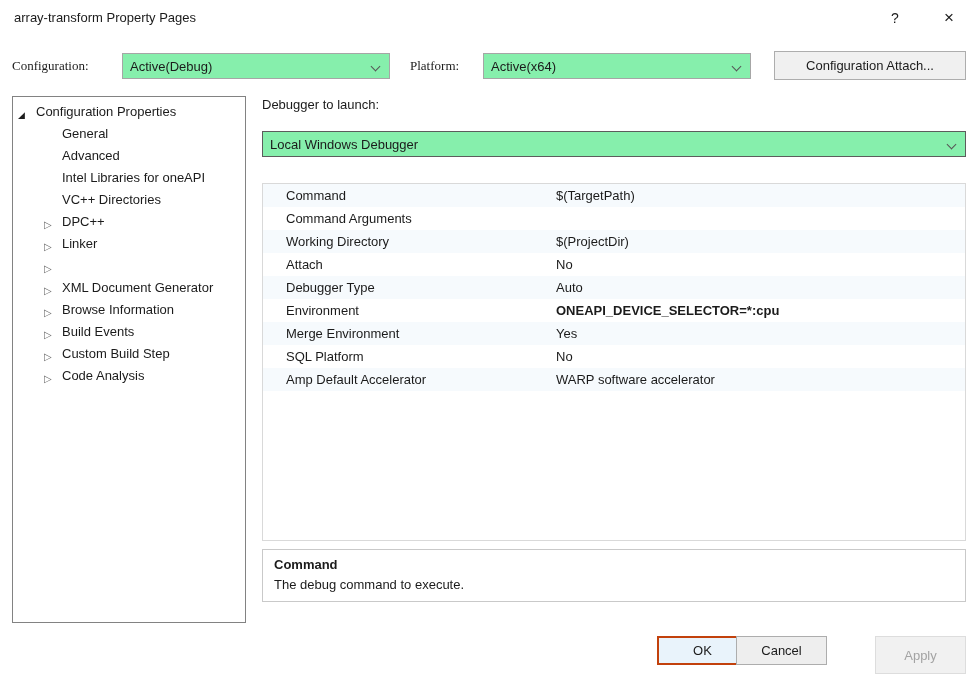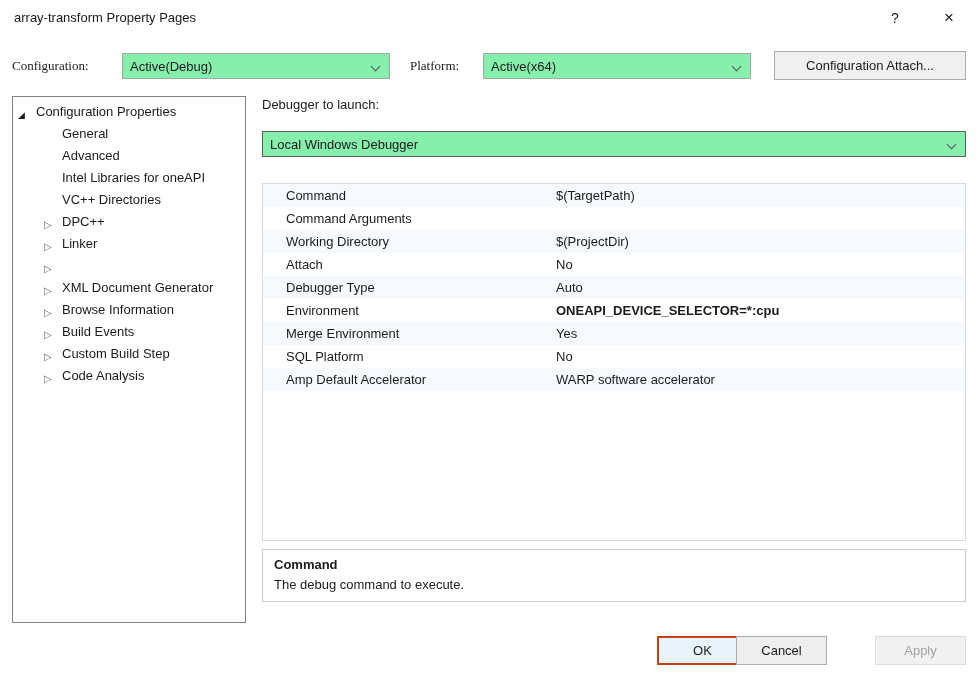--- a/index.html
+++ b/index.html
@@ -31,21 +31,21 @@
                  transform:rotate(-45deg); }
   #combo-config { left:122px; top:53px; width:268px; }
   #combo-platform { left:483px; top:53px; width:268px; }
   #combo-debugger { left:262px; top:131px; width:704px; border-color:#5c5c5c; }
 
   .btn { position:absolute; display:flex; align-items:center; justify-content:center;
          background:#ededed; border:1px solid #adadad; cursor:default; white-space:nowrap; }
   #btn-manager { left:774px; top:51px; width:192px; height:29px; background:#f0f0f0; }
   #btn-ok { left:657px; top:636px; width:91px; height:29px; background:#e9f3fb; border:2px solid #c2410c; }
   #btn-cancel { left:736px; top:636px; width:91px; height:29px; background:#eeeeee; }
-  #btn-apply { left:875px; top:636px; width:91px; height:29px; background:#f1f1f1; border-color:#dddddd; color:#a3a3a3; }
+  #btn-apply { left:875px; top:636px; width:91px; height:38px; background:#f1f1f1; border-color:#dddddd; color:#a3a3a3; }
 
   
   .tree-panel { position:absolute; left:12px; top:96px; width:234px; height:527px;
                 border:1px solid #828282; padding-top:2px; overflow:hidden; background:#fff; }
   .tree-row { display:flex; align-items:flex-end; height:22px; cursor:default; }
   .tree-row.root { padding-left:5px; }
   .tree-row.child { padding-left:31px; }
   .expander { flex:0 0 17px; width:17px; text-align:left; }
   .expander.expanded::before { content:"◢"; font-size:9px; color:#1e1e1e; }
   .expander.collapsed::before { content:"▷"; font-size:10px; color:#6c6c6c; }

